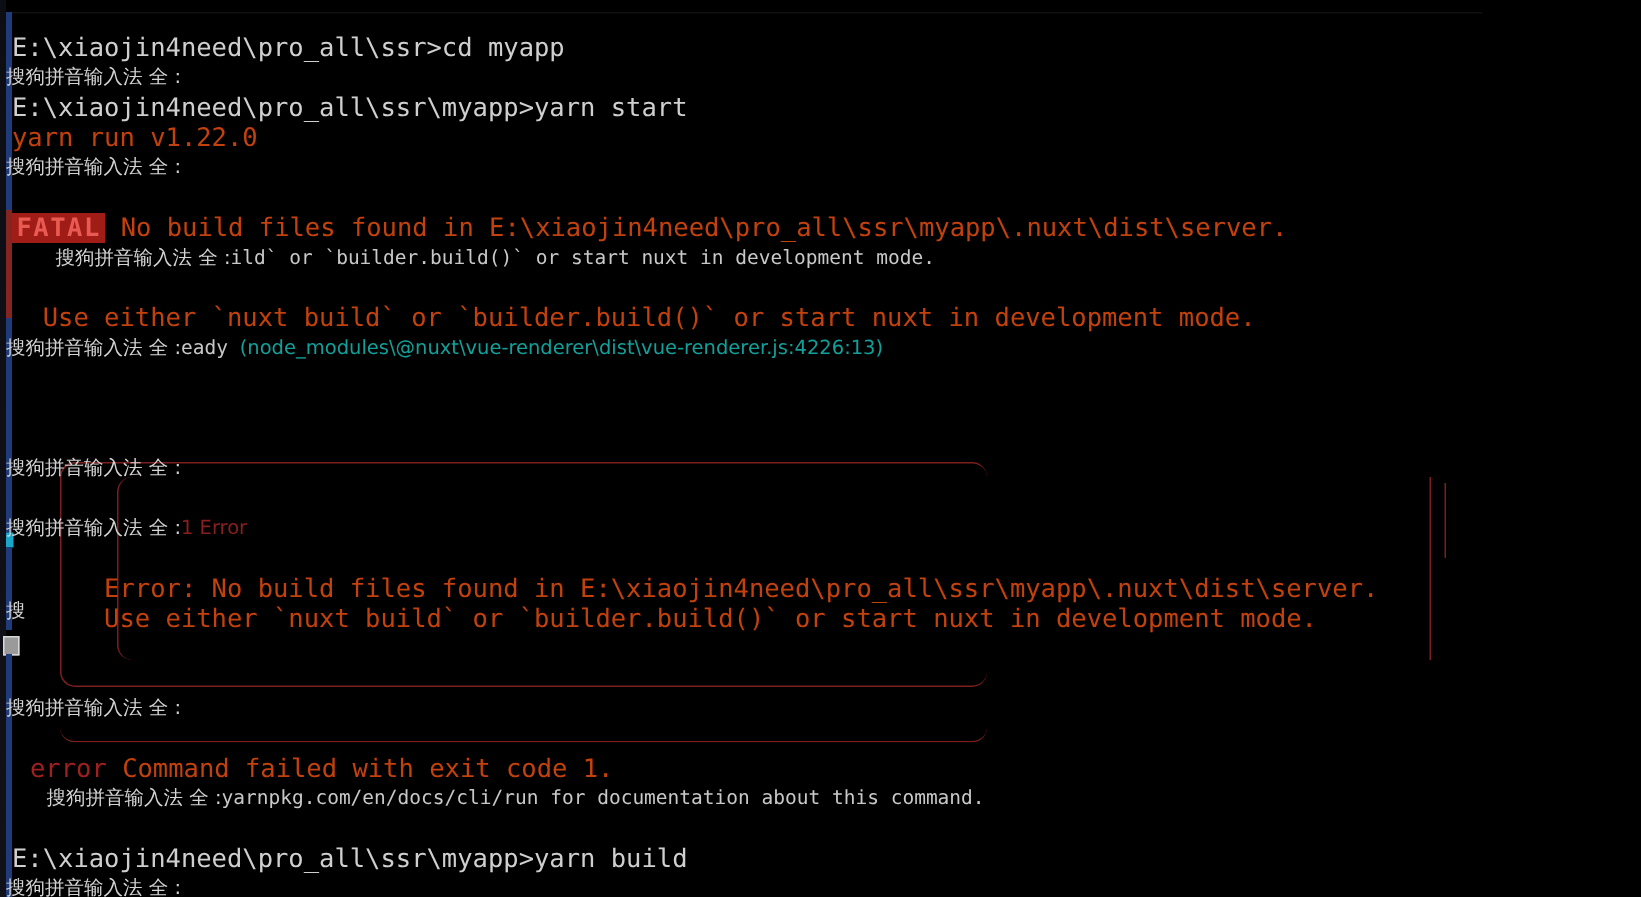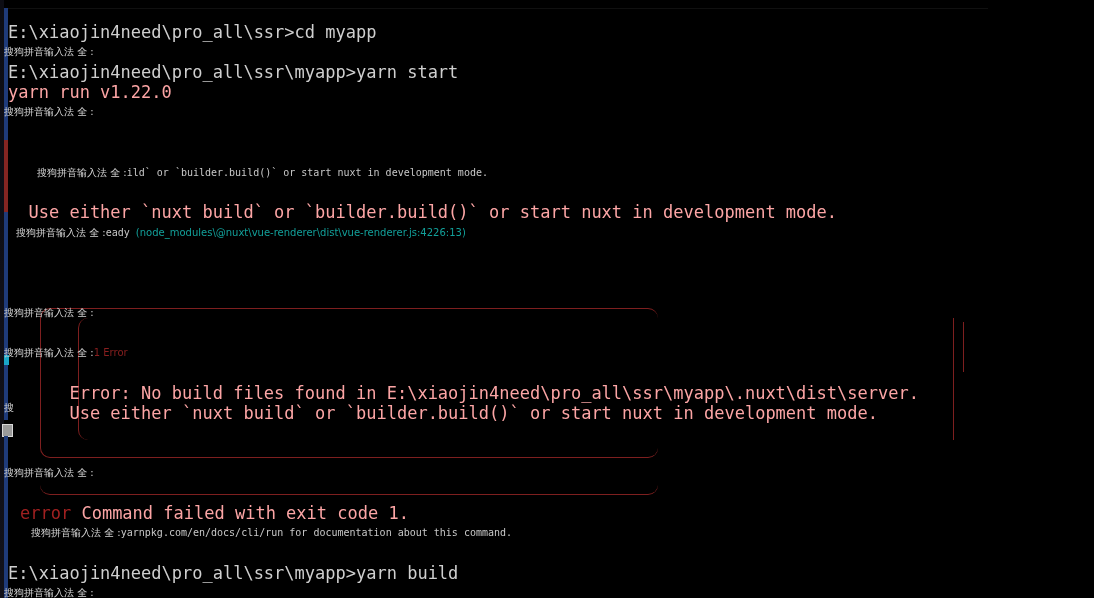--- a/index.html
+++ b/index.html
@@ -41,38 +41,38 @@
 
   .line{
     position:absolute;left:8px;
     white-space:pre;
     font-size:17px;
     line-height:20px;
     letter-spacing:0px;
     color:#cccccc;
   }
   .cmd{color:#cfcfcf;}
-  .plain{color:#fca5a5;}
+  .plain{color:#c2410c;}
   .teal{color:#12a09a;}
   .dimred{color:#8a1f1f;}
   .errword{color:#a02020;}
   .fatal-badge{
     display:inline-block;
     background:#a01c17;
     color:#e85a52;
     padding:0 3px;
     font-weight:bold;
     letter-spacing:1px;
   }
   
   .ime{
     position:absolute;left:4px;
     white-space:pre;
     font-family:"DejaVu Sans","Liberation Sans",sans-serif;
-    font-size:10px;line-height:20px;
+    font-size:13px;line-height:20px;
     color:#d3d3d3;
   }
   .ime .tail{
     font-family:"DejaVu Sans Mono","Liberation Mono",monospace;
     color:#c8c8c8;
   }
   
   .errbox{
     position:absolute;
     border:1px solid #7e1f1f;
@@ -116,26 +116,27 @@
   <div class="line cmd" style="top:22px;">E:\xiaojin4need\pro_all\ssr&gt;cd myapp</div>
 
   <div class="ime" style="top:42px;"><span>搜狗拼音输入法 全 :</span></div>
 
   <div class="line cmd" style="top:62px;">E:\xiaojin4need\pro_all\ssr\myapp&gt;yarn start</div>
 
   <div class="line plain" style="top:82px;">yarn run v1.22.0</div>
 
   <div class="ime" style="top:102px;"><span>搜狗拼音输入法 全 :</span></div>
 
+  <div class="line" style="top:142px;"><span class="fatal-badge">FATAL</span><span class="plain"> No build files found in E:\xiaojin4need\pro_all\ssr\myapp\.nuxt\dist\server.</span></div>
 
   <div class="ime" style="top:163px;margin-left:33px;"><span>搜狗拼音输入法 全 :</span><span class="tail">ild` or `builder.build()` or start nuxt in development mode.</span></div>
 
   <div class="line plain" style="top:202px;">  Use either `nuxt build` or `builder.build()` or start nuxt in development mode.</div>
 
-  <div class="ime" style="top:223px;padding-left:12px;"><span>搜狗拼音输入法 全 :</span><span class="tail">eady </span><span class="teal">(node_modules\@nuxt\vue-renderer\dist\vue-renderer.js:4226:13)</span></div>
+  <div class="ime" style="top:223px;"><span>搜狗拼音输入法 全 :</span><span class="tail">eady </span><span class="teal">(node_modules\@nuxt\vue-renderer\dist\vue-renderer.js:4226:13)</span></div>
 
   <div class="ime" style="top:303px;"><span>搜狗拼音输入法 全 :</span></div>
 
   <div class="ime" style="top:343px;"><span>搜狗拼音输入法 全 :</span><span class="dimred">1 Error</span></div>
 
   <div class="line plain" style="top:383px;">      Error: No build files found in E:\xiaojin4need\pro_all\ssr\myapp\.nuxt\dist\server.</div>
   <div class="line plain" style="top:403px;">      Use either `nuxt build` or `builder.build()` or start nuxt in development mode.</div>
 
   <div class="ime" style="top:398px;"><span>搜</span></div>
 

